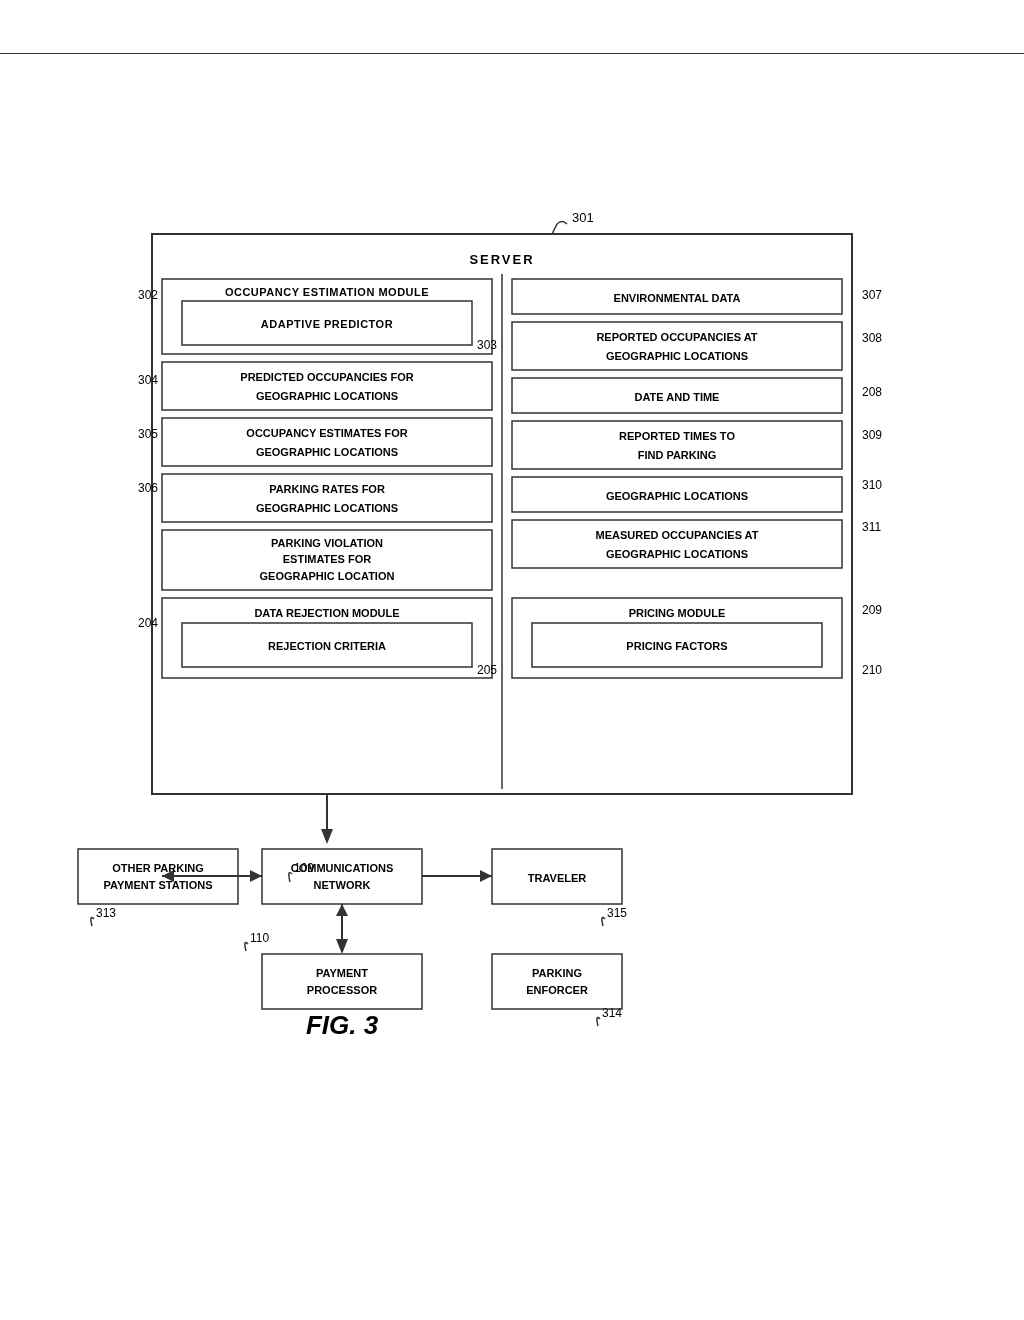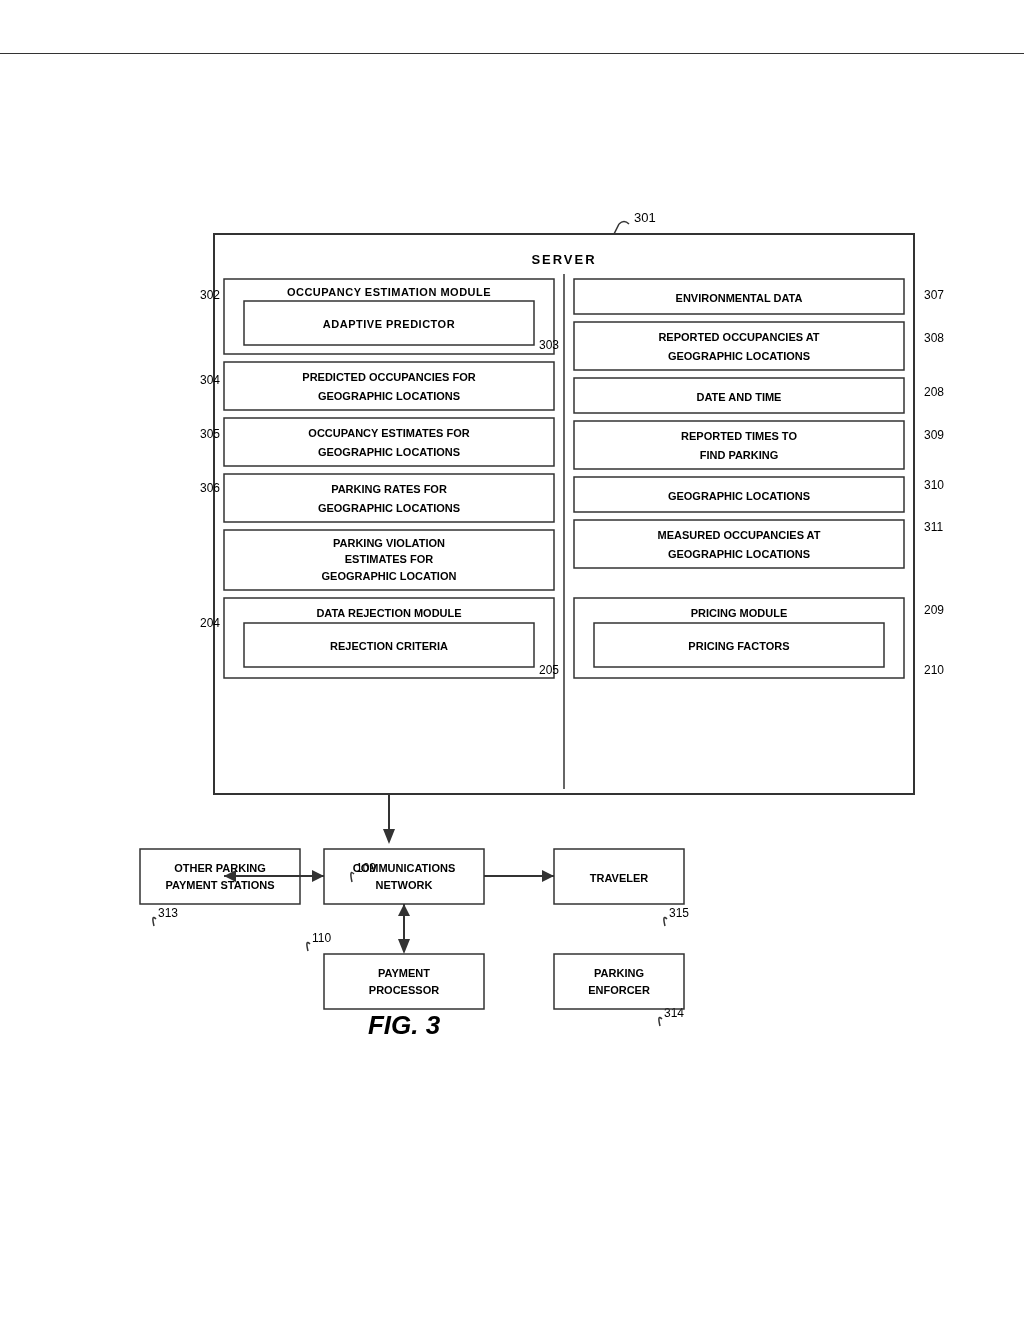--- a/index.html
+++ b/index.html
@@ -30,21 +30,21 @@
       text-align: center;
     }
     .header-right {
       font-size: 13px;
     }
 
     
     .svg-container {
       width: 100%;
       display: flex;
-      justify-content: flex-end;
+      justify-content: center;
       margin-top: 20px;
     }
   </style>
 </head>
 <body>
 
 <div class="header">
   <div class="header-left"></div>
   <div class="header-center">
     <span></span>&nbsp;&nbsp;&nbsp;&nbsp;

